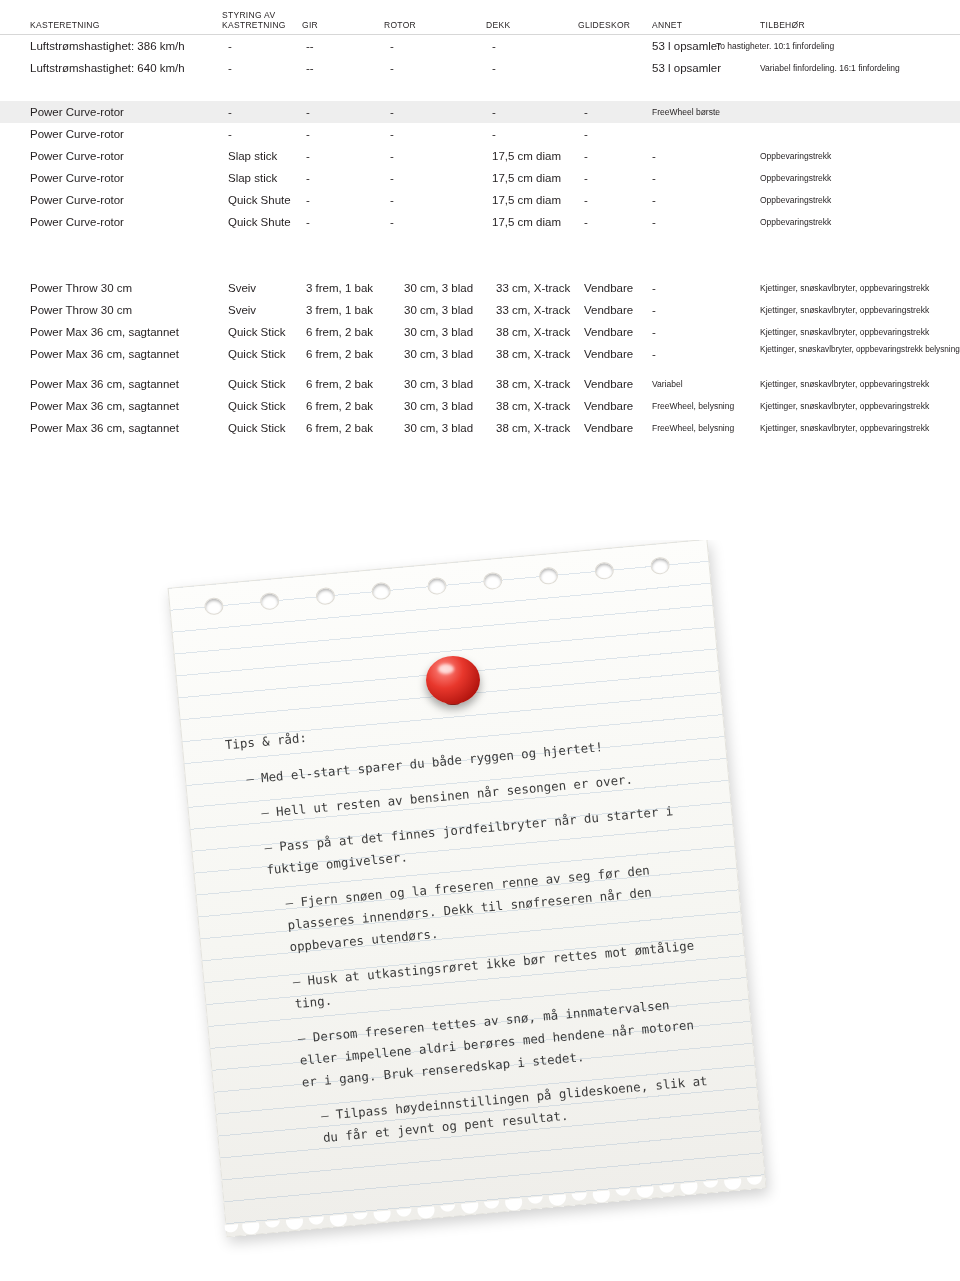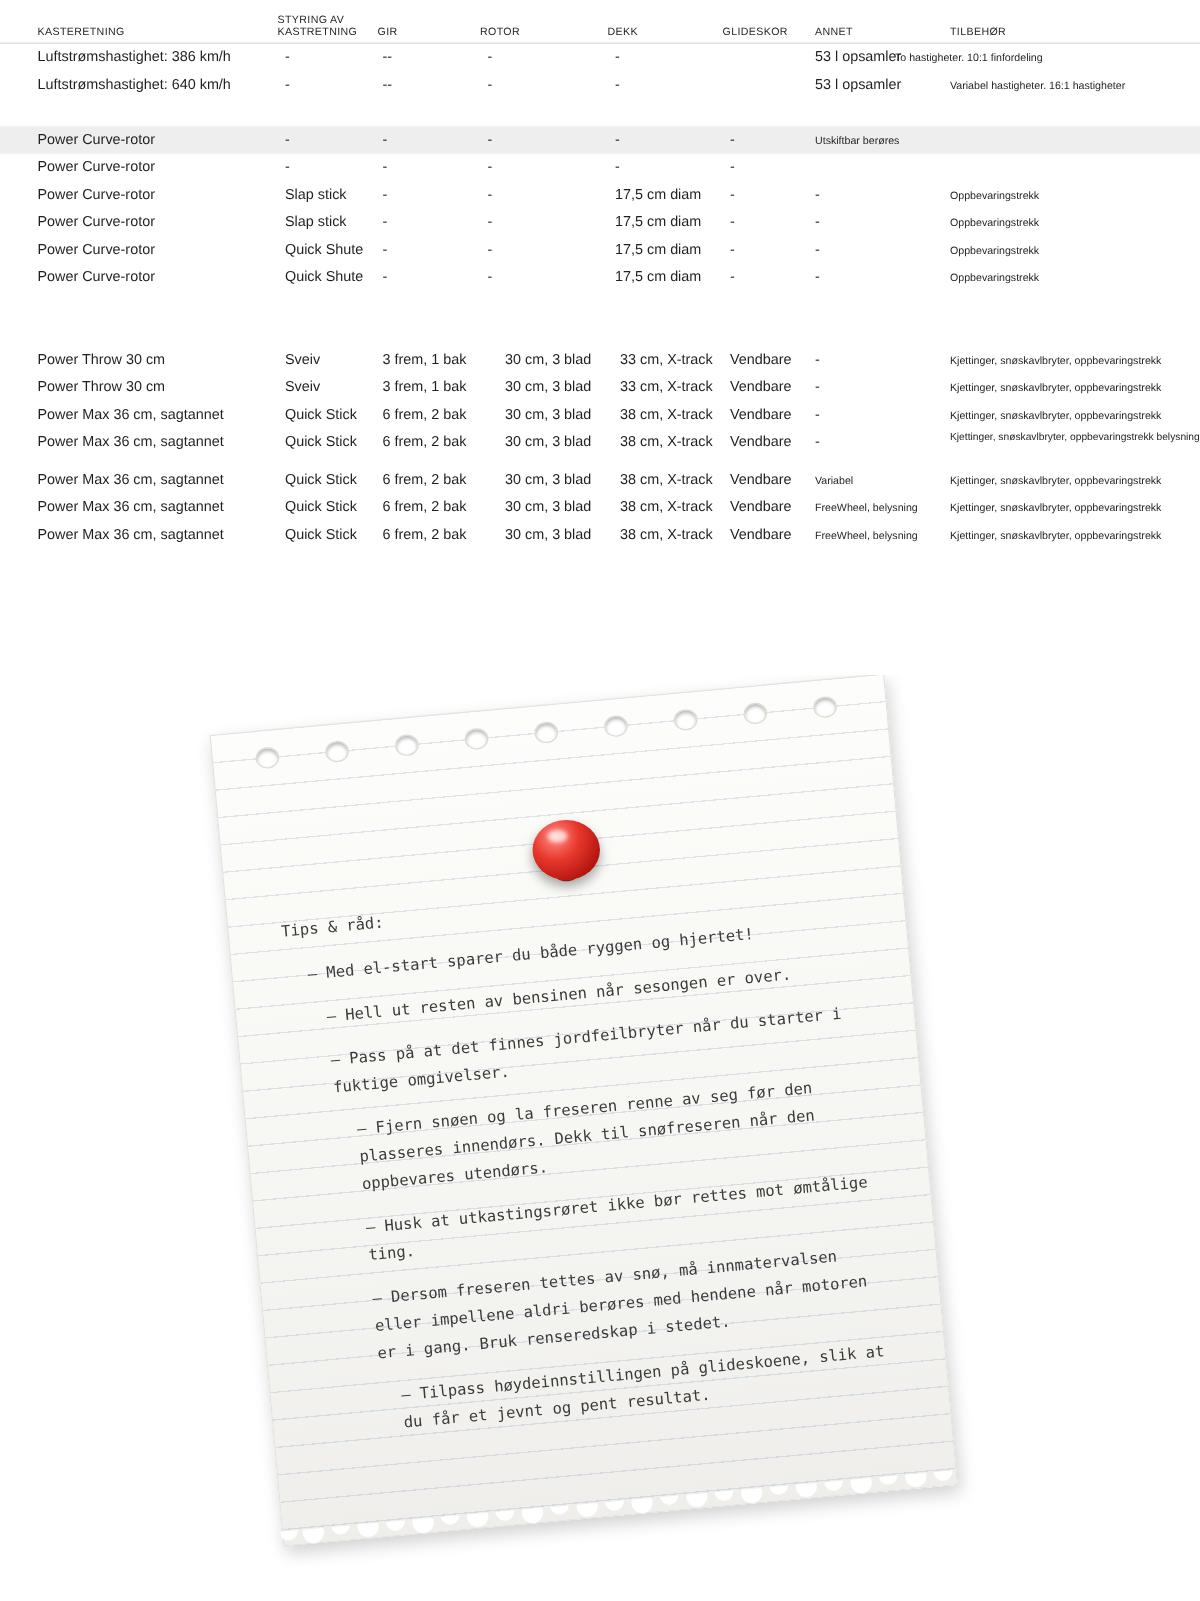--- a/index.html
+++ b/index.html
@@ -227,31 +227,31 @@
       <div class="cell" style="left: 652px;">53 l opsamler</div>
       <div class="cell small" style="left: 716px;">To hastigheter. 10:1 finfordeling</div>
     </div>
     <div class="row">
       <div class="cell" style="left: 30px;">Luftstrømshastighet: 640 km/h</div>
       <div class="cell" style="left: 228px;">-</div>
       <div class="cell" style="left: 306px;">--</div>
       <div class="cell" style="left: 390px;">-</div>
       <div class="cell" style="left: 492px;">-</div>
       <div class="cell" style="left: 652px;">53 l opsamler</div>
-      <div class="cell small" style="left: 760px;">Variabel hastigheter. 16:1 hastigheter</div>
+      <div class="cell small" style="left: 760px;">Variabel finfordeling. 16:1 finfordeling</div>
     </div>
     <div style="height: 22px;"></div>
     <div class="row shaded">
       <div class="cell" style="left: 30px;">Power Curve-rotor</div>
       <div class="cell" style="left: 228px;">-</div>
       <div class="cell" style="left: 306px;">-</div>
       <div class="cell" style="left: 390px;">-</div>
       <div class="cell" style="left: 492px;">-</div>
       <div class="cell" style="left: 584px;">-</div>
-      <div class="cell small" style="left: 652px;">Utskiftbar berøres</div>
+      <div class="cell small" style="left: 652px;">FreeWheel børste</div>
     </div>
     <div class="row">
       <div class="cell" style="left: 30px;">Power Curve-rotor</div>
       <div class="cell" style="left: 228px;">-</div>
       <div class="cell" style="left: 306px;">-</div>
       <div class="cell" style="left: 390px;">-</div>
       <div class="cell" style="left: 492px;">-</div>
       <div class="cell" style="left: 584px;">-</div>
     </div>
     <div class="row">

